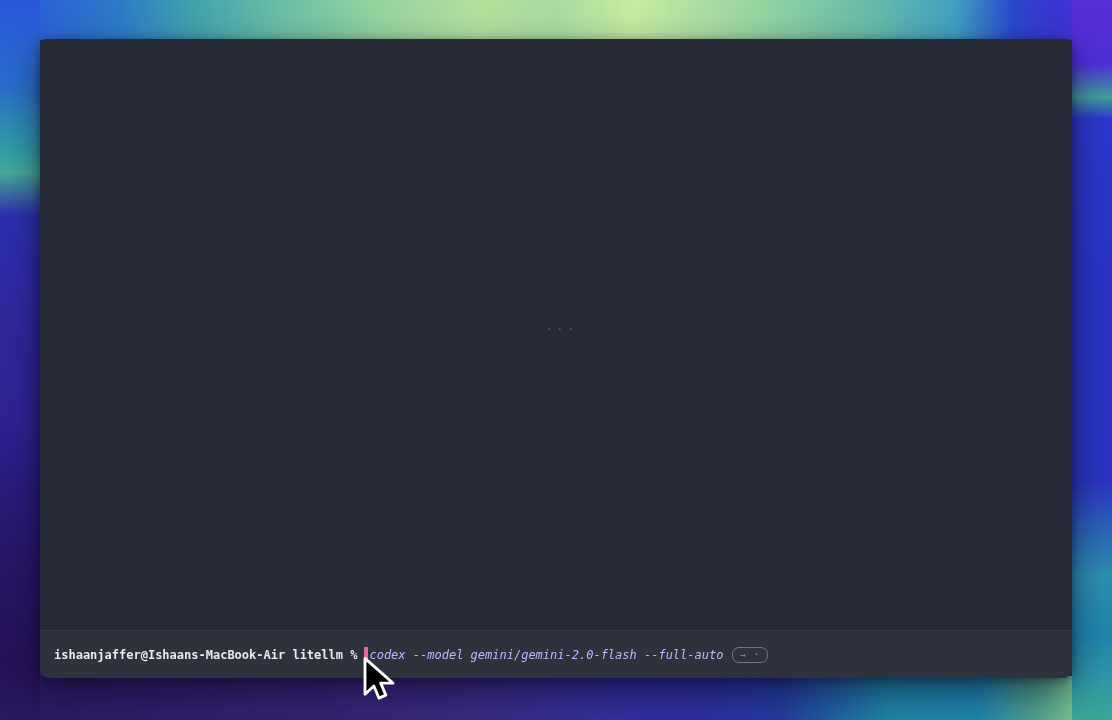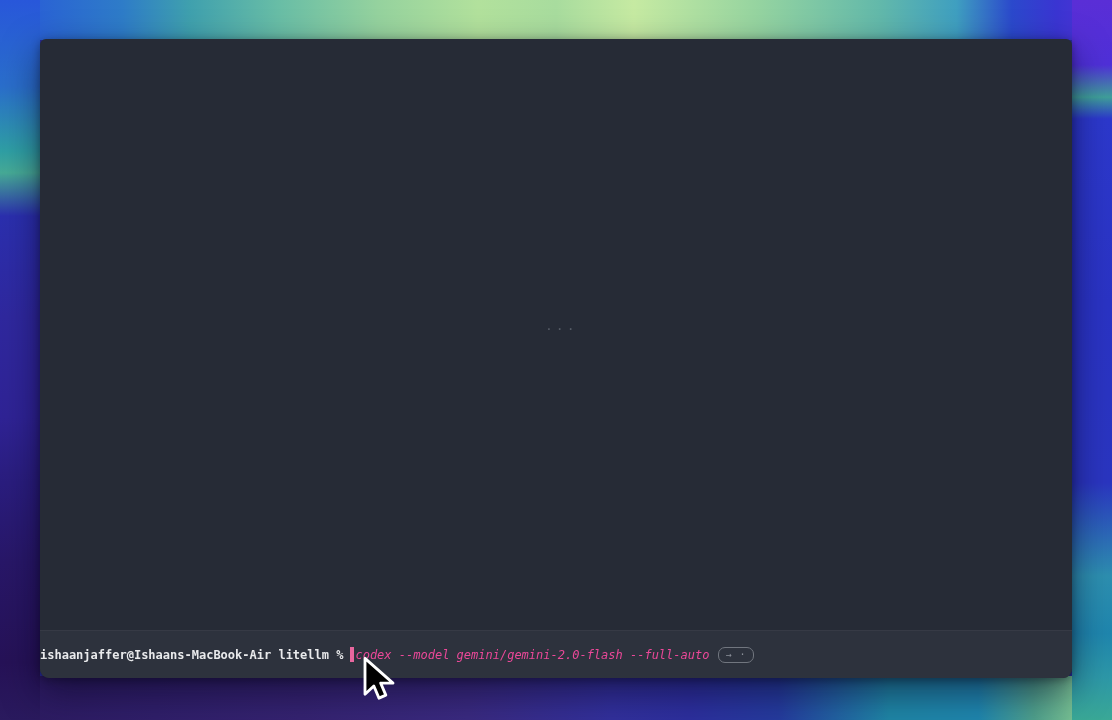--- a/index.html
+++ b/index.html
@@ -70,39 +70,40 @@
     letter-spacing: 3px;
     color: #565c66;
     user-select: none;
   }
   .prompt-bar {
     flex: 0 0 47px;
     background: #2d323d;
     border-top: 1px solid rgba(255, 255, 255, 0.045);
     display: flex;
     align-items: center;
+    padding-left: 14px;
     font-size: 12px;
     line-height: 16px;
     white-space: pre;
   }
   .prompt-text {
     color: #e9eaec;
     font-weight: bold;
   }
   .prompt-space { display: inline-block; width: 7px; }
   .caret {
     display: inline-block;
     width: 4px;
     height: 15px;
     background: #e8679f;
     vertical-align: -3px;
     margin-right: 1px;
   }
   .suggestion {
-    color: #ec4899;
+    color: #c4b5fd;
     font-style: italic;
     text-align: right;
   }
   .tab-hint {
     display: inline-block;
     margin-left: 9px;
     padding: 0 6px 1px 6px;
     border: 1px solid #71767f;
     border-radius: 7px;
     color: #8b9099;

